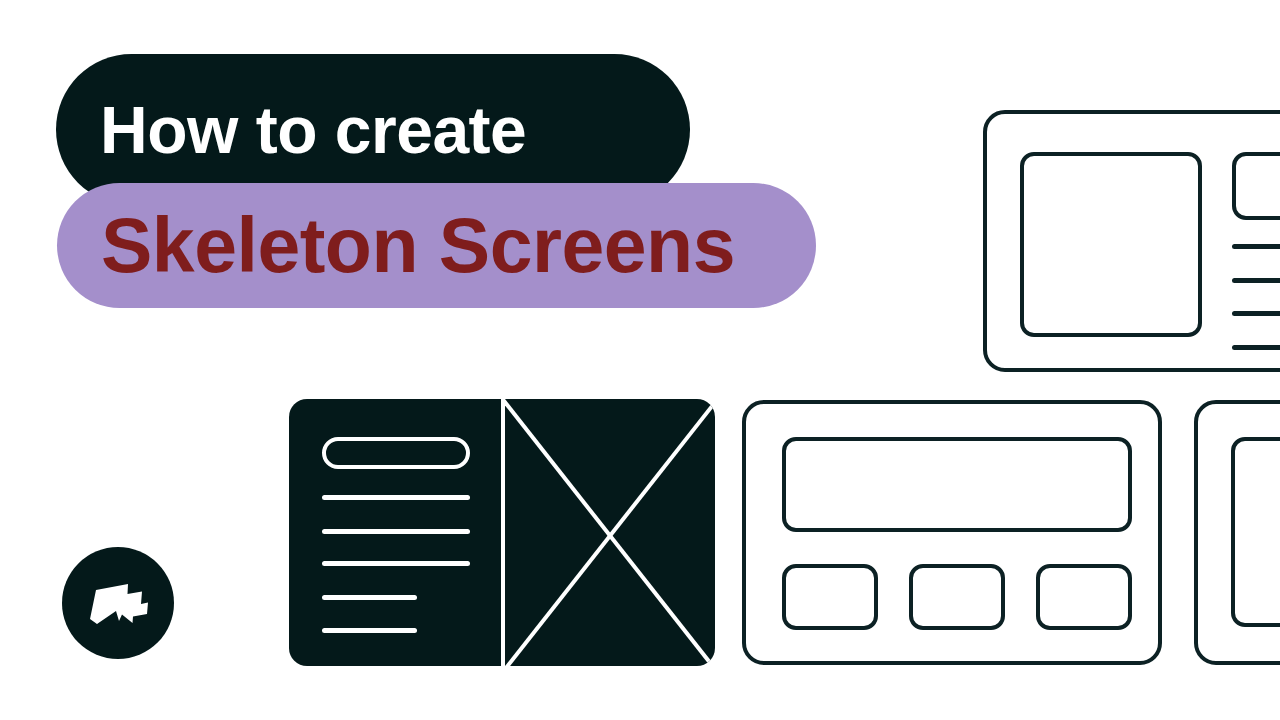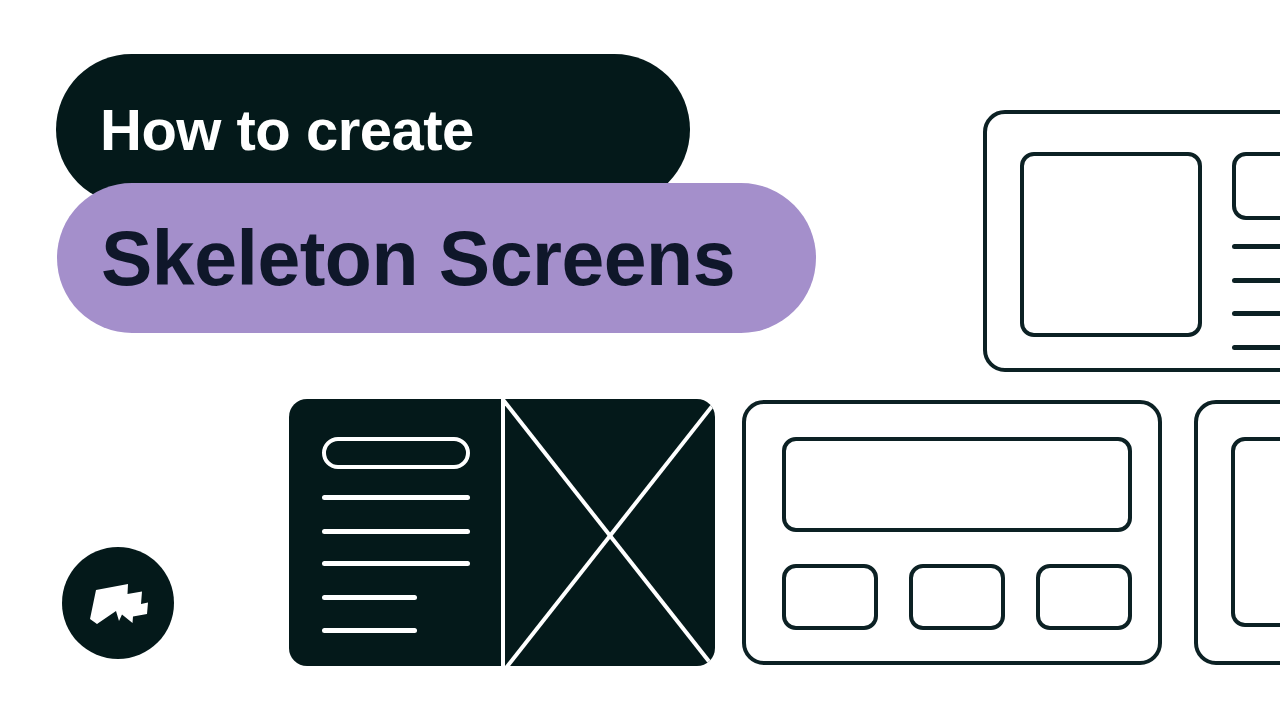--- a/index.html
+++ b/index.html
@@ -31,29 +31,29 @@
     white-space: nowrap;
   }
   #pill-dark {
     left: 56px;
     top: 54px;
     width: 634px;
     height: 151px;
     background: #04191a;
     color: #ffffff;
     padding-left: 44px;
-    font-size: 58px;
+    font-size: 66px;
   }
   #pill-purple {
     left: 57px;
     top: 183px;
     width: 759px;
-    height: 150px;
+    height: 125px;
     background: #a48fcb;
-    color: #0f172a;
+    color: #7f1d1d;
     padding-left: 44px;
     font-size: 77px;
   }
 
   
   #logo-badge {
     position: absolute;
     left: 62px;
     top: 547px;
     width: 112px;

